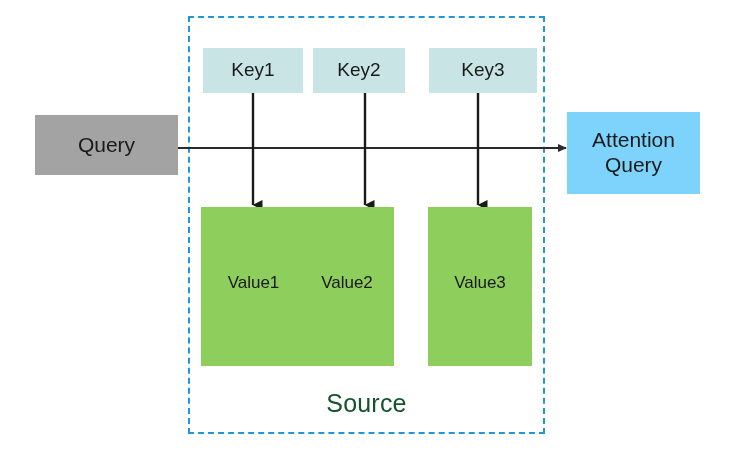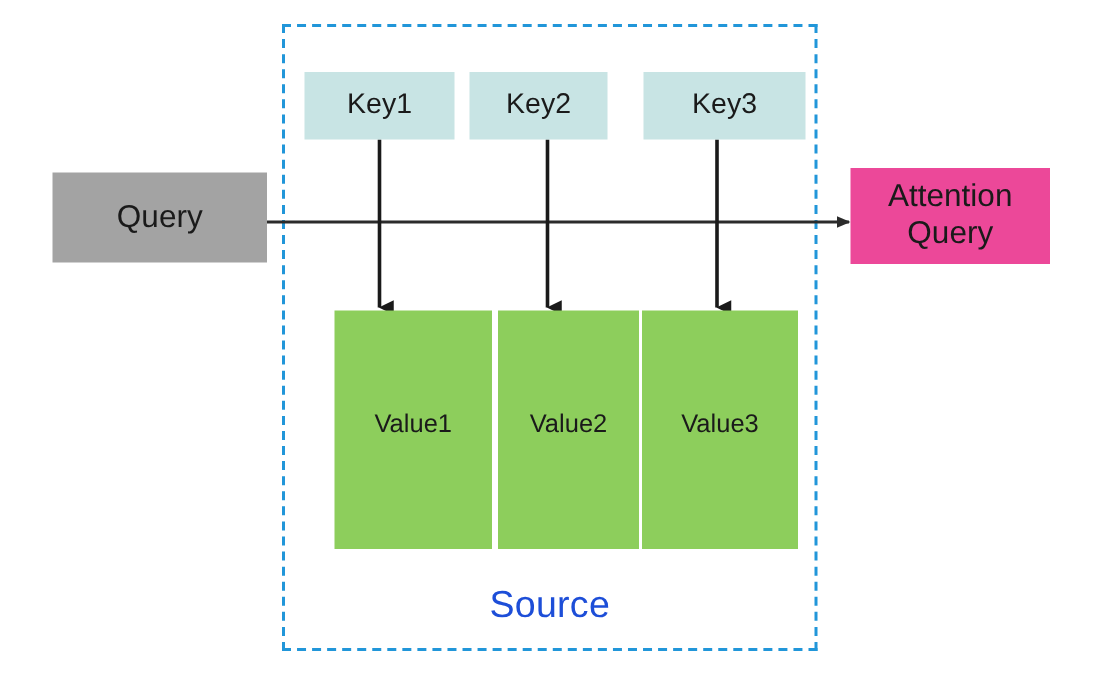--- a/index.html
+++ b/index.html
@@ -28,21 +28,21 @@
     border: 2px dashed #2196d9;
     box-sizing: border-box;
     background: transparent;
   }
   .source-label {
     position: absolute;
     left: 188px;
     top: 388px;
     width: 357px;
     text-align: center;
-    color: #1d4ed8;
+    color: #14532d;
     font-size: 25px;
     font-weight: 400;
     letter-spacing: 0.2px;
     line-height: 30px;
   }
 
   
   .node {
     position: absolute;
     box-sizing: border-box;
@@ -64,39 +64,39 @@
   .key-3 { left: 429px; width: 108px; }
 
   .value-box {
     background: #8dce5c;
     font-size: 17px;
     top: 207px;
     height: 159px;
     align-items: flex-start;
     padding-top: 66px;
   }
-  .value-1 { left: 201px; width: 105px; margin-left: 22px; }
-  .value-2 { left: 332px; width: 94px; }
+  .value-1 { left: 201px; width: 105px; }
+  .value-2 { left: 300px; width: 94px; }
   .value-3 { left: 428px; width: 104px; }
 
   .query-box {
     background: #a3a3a3;
     left: 35px;
     top: 115px;
     width: 143px;
     height: 60px;
     font-size: 21px;
   }
 
   .attention-box {
-    background: #ec4899;
+    background: #7dd3fc;
     left: 567px;
     top: 112px;
     width: 133px;
-    height: 64px;
+    height: 82px;
     font-size: 21px;
     flex-direction: column;
   }
   .attention-box span { display: block; }
 
   
   .wires {
     position: absolute;
     left: 0;
     top: 0;

